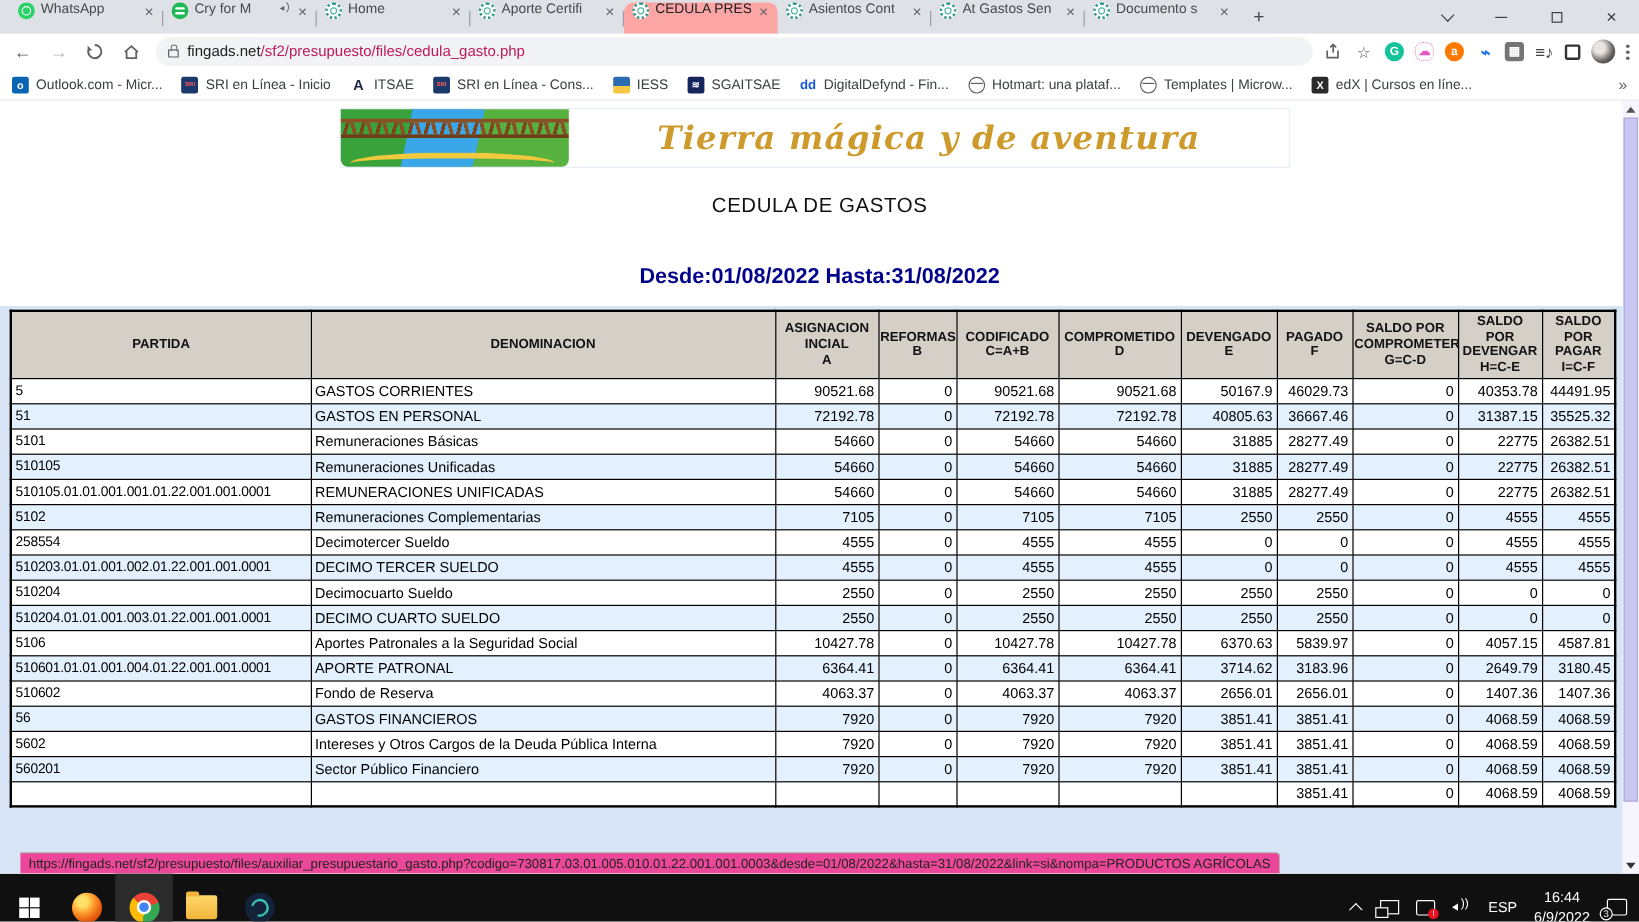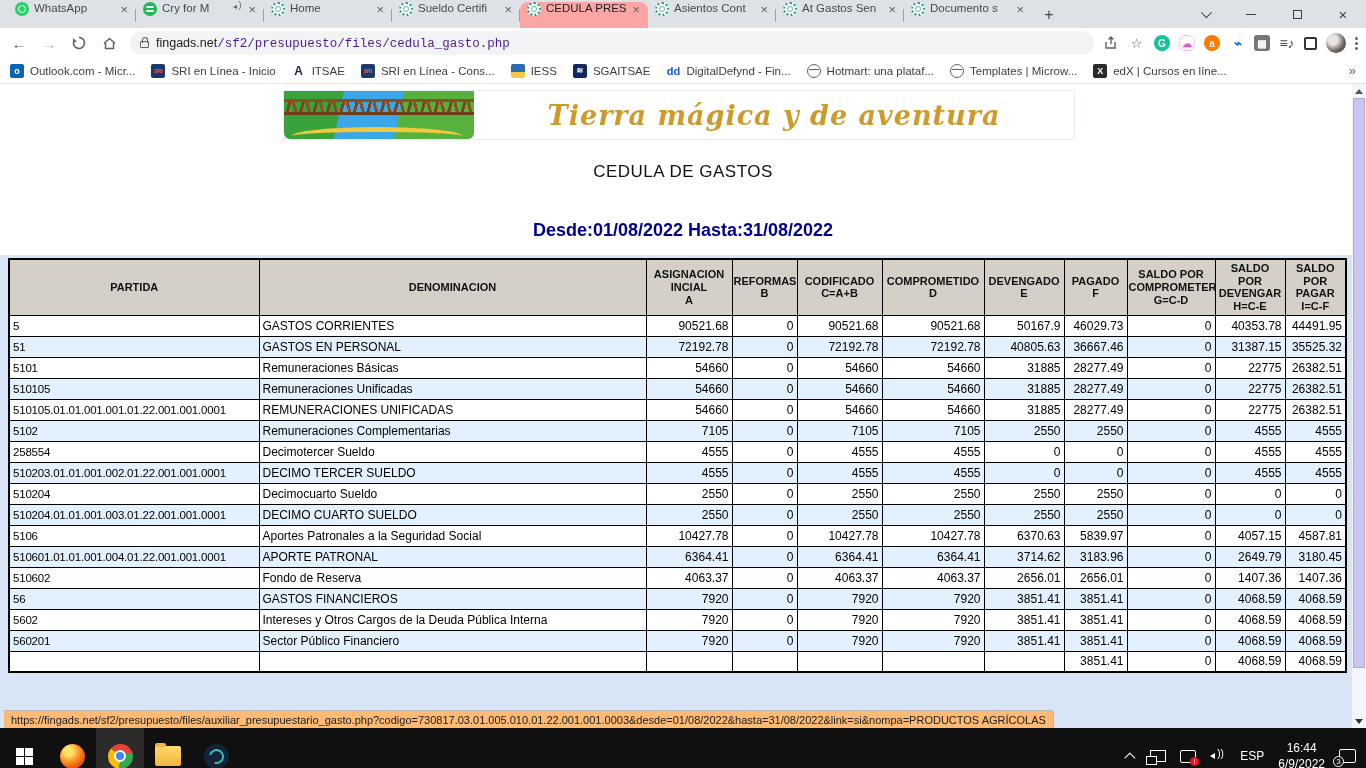--- a/index.html
+++ b/index.html
@@ -35,21 +35,21 @@
   .close-glyph { font-size:15px; }
 
   
   .toolbar { height:30px; background:#fff; display:flex; align-items:center; padding:0 6px; gap:4px; }
   .nav-btn { width:26px; height:26px; display:flex; align-items:center; justify-content:center; font-size:15px; color:#5f6368; }
   .nav-btn.disabled { color:#b6b9bd; }
   .omnibox { flex:1; height:24px; background:#f1f3f4; border-radius:12px; display:flex; align-items:center; padding:0 10px; gap:7px; margin:0 4px; }
   .lock-icon { width:9px; height:7px; border:1.3px solid #5f6368; border-radius:1px; position:relative; margin-top:3px; }
   .lock-icon::before { content:""; position:absolute; left:1px; top:-5px; width:4px; height:5px; border:1.3px solid #5f6368; border-bottom:none; border-radius:3px 3px 0 0; }
   .url { font-size:12.5px; color:#202124; white-space:nowrap; }
-  .url .path { color:#4c1d95;font-family:Liberation Mono, monospace; }
+  .url .path { color:#be185d; }
   .tool-icons { display:flex; align-items:center; gap:9px; padding-right:2px; }
   .ticon { width:17px; height:17px; display:flex; align-items:center; justify-content:center; font-size:13px; color:#5f6368; }
   .ext-badge { width:16px; height:16px; border-radius:50%; color:#fff; font-size:10px; font-weight:bold; display:flex; align-items:center; justify-content:center; }
   .ext-grammarly { background:#15c39a; }
   .ext-cloud { background:#fff; color:#e557c0; border:1.5px dotted #e98ad0; border-radius:40%; }
   .ext-avast { background:#ff7800; }
   .ext-feather { background:#fff; color:#1a73e8; font-size:14px; font-style:italic; }
   .ext-puzzle { background:#757575; border-radius:3px; }
   .ext-playlist { background:#fff; color:#444; font-size:14px; }
   .ext-square { background:#fff; border:2px solid #333; border-radius:2px; width:13px; height:13px; }
@@ -98,21 +98,21 @@
   .table-zone { position:absolute; left:0; right:0; top:171px; bottom:0; background:#d7e5f6; }
   table.cedula { position:absolute; left:8px; top:3px; width:1337px; table-layout:fixed;
     border-collapse:collapse; background:#fff; border:2px solid #000; }
   .cedula th { background:#d4d0c8; border:1px solid #000; font-size:11px; font-weight:bold;
     white-space:pre-line; text-align:center; vertical-align:middle; padding:2px 1px; line-height:1.15; height:55px; color:#111; }
   .cedula td { border:1px solid #000; font-size:12px; color:#000; height:21px; padding:1px 3px; overflow:hidden; white-space:nowrap; }
   .cedula td.c-code { font-size:11.5px; letter-spacing:-0.2px; }
   .cedula td.c-num { text-align:right; }
   .cedula tbody tr:nth-child(even) td { background:#e3f0fd; }
 
-  .statusbar { position:absolute; left:4px; bottom:0; height:18px; max-width:1125px; background:#fdba74;
+  .statusbar { position:absolute; left:17px; bottom:0; height:18px; max-width:1125px; background:#ec4899;
     border:1px solid #b7b7b7; border-left:none; border-bottom:none; border-radius:0 4px 0 0;
     font-size:11px; color:#222; display:flex; align-items:center; padding:0 7px; white-space:nowrap; overflow:hidden; z-index:5; }
 
   .scrollbar { position:absolute; right:0; top:0; bottom:0; width:14px; background:#f6f5fd; z-index:6;
     display:flex; flex-direction:column; align-items:center; }
   .sb-btn { height:14px; width:14px; display:flex; align-items:center; justify-content:center; }
   .sb-up { border-left:4px solid transparent; border-right:4px solid transparent; border-bottom:5px solid #555; }
   .sb-down { border-left:4px solid transparent; border-right:4px solid transparent; border-top:5px solid #333; }
   .sb-thumb { width:12px; flex:0 0 570px; background:#c9c6f1; border:1px solid #aeaade; margin-top:0; }
   .sb-spacer { flex:1; }
@@ -169,21 +169,21 @@
     <span class="sep"></span>
   </div>
   <div class="tab">
     <span class="favicon fav-fingads"></span>
     <span class="tab-label">Home</span>
     <span class="tab-close">×</span>
     <span class="sep"></span>
   </div>
   <div class="tab">
     <span class="favicon fav-fingads"></span>
-    <span class="tab-label">Sueldo Certifi</span>
+    <span class="tab-label">Aporte Certifi</span>
     <span class="tab-close">×</span>
     <span class="sep"></span>
   </div>
   <div class="tab active">
     <span class="favicon fav-fingads"></span>
     <span class="tab-label">CEDULA PRES</span>
     <span class="tab-close">×</span>
   </div>
   <div class="tab">
     <span class="favicon fav-fingads"></span>

